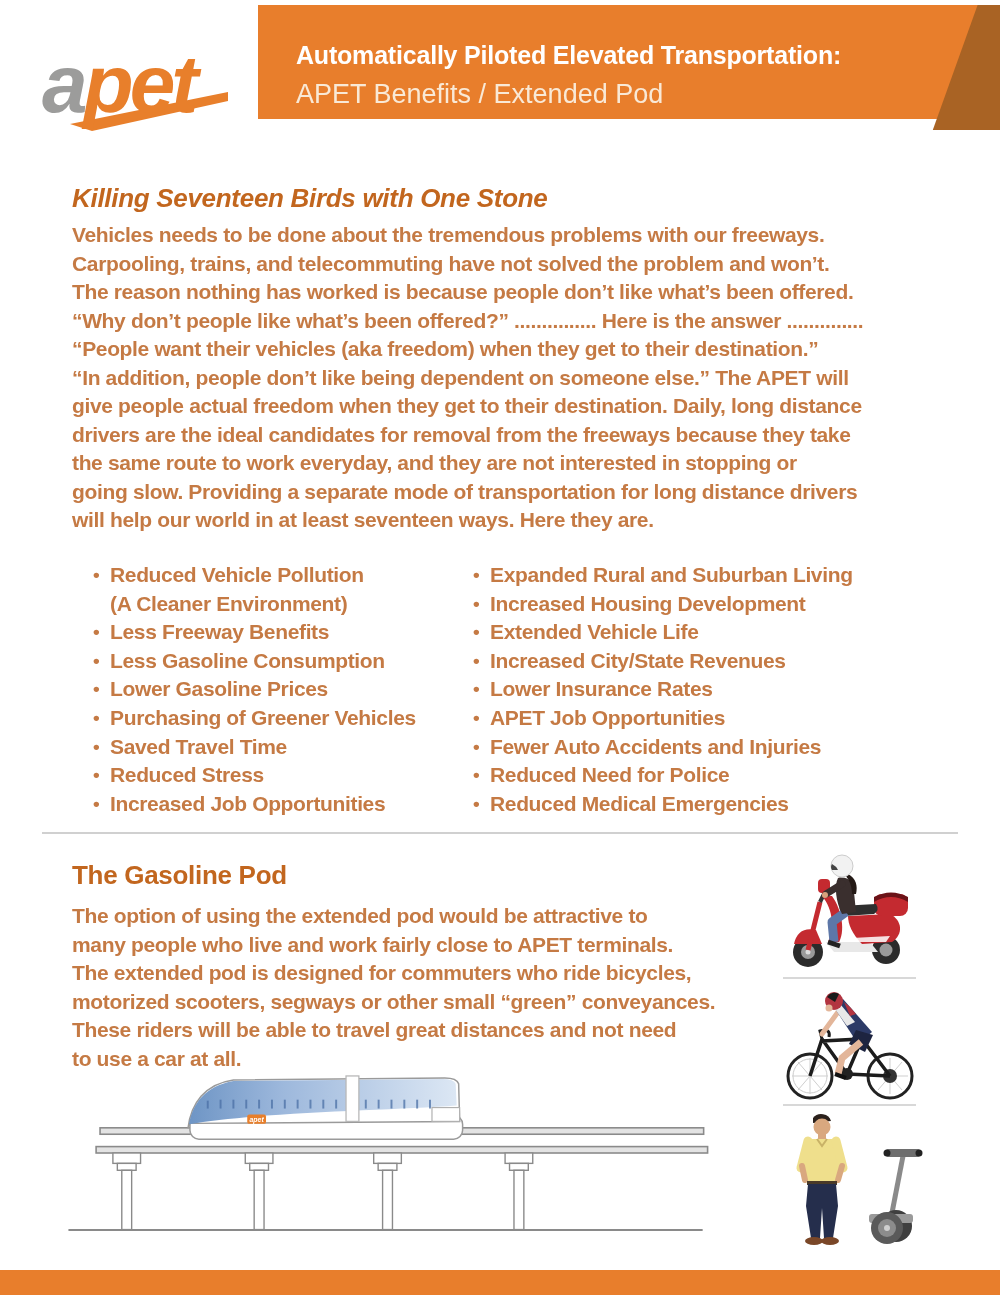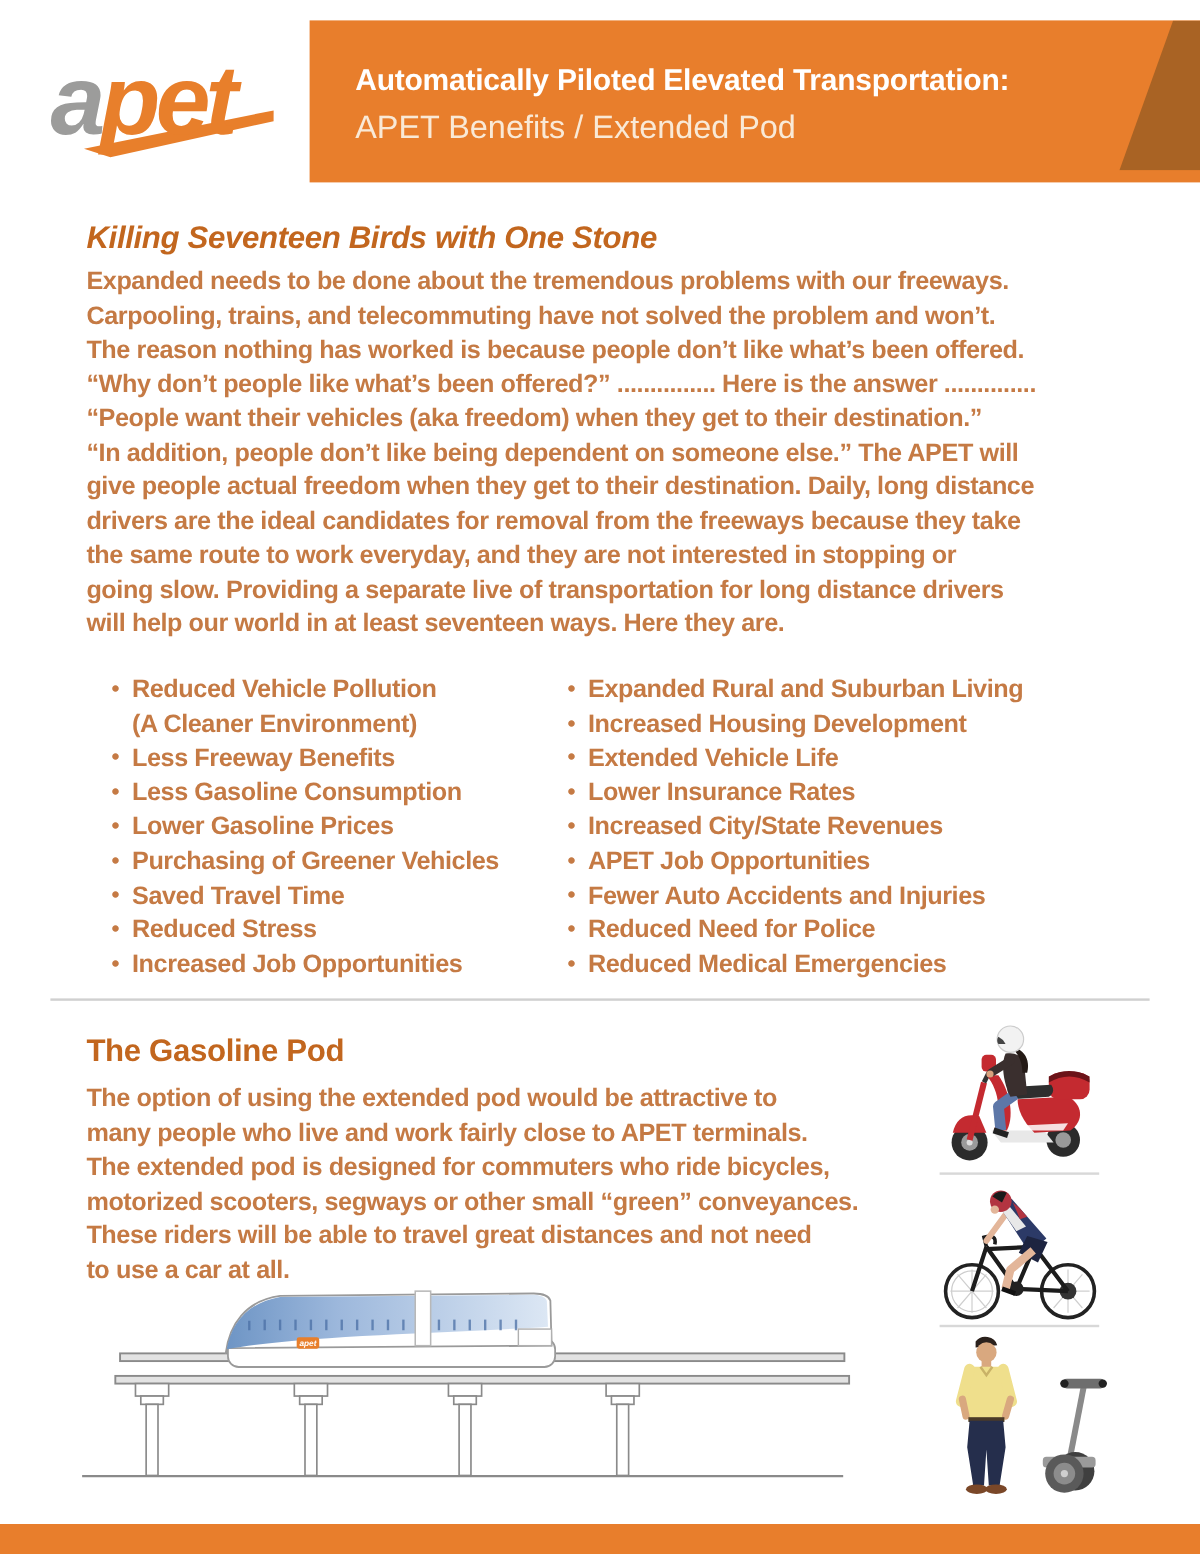--- a/index.html
+++ b/index.html
@@ -2,21 +2,21 @@
 <html style="--banner_orange: #E87E2C; --banner_dark: #A96324; --heading_orange: #C2661E; --body_orange: #C57A44; --logo_gray: #9C9C9B; --logo_orange: #E87F2B; --divider_gray: #D0D0D0; --pod_blue_dark: #6E95C5; --pod_blue_light: #DCE7F4;"><head>
 <meta charset="utf-8">
 <style>
   html,body{margin:0;padding:0;}
   body{
     width:1000px;height:1295px;position:relative;overflow:hidden;
     background:#ffffff;
     font-family:"Liberation Sans",sans-serif;
   }
   
-  .banner{position:absolute;left:258px;top:17px;width:742px;height:135px;
+  .banner{position:absolute;left:258px;top:5px;width:742px;height:114px;
     background:var(--banner_orange,#E87E2C);}
   .banner-corner{position:absolute;right:0;top:0;width:70px;height:125px;
     background:var(--banner_dark,#A96324);
     clip-path:polygon(68% 0,100% 0,100% 100%,4% 100%);}
   .banner-title{position:absolute;left:38px;top:36px;font-size:25px;font-weight:bold;
     color:#ffffff;letter-spacing:-0.2px;white-space:nowrap;}
   .banner-subtitle{position:absolute;left:38px;top:74px;font-size:27px;
     color:#F9E9D6;white-space:nowrap;}
   .logo{position:absolute;left:42px;top:28px;}
   
@@ -61,49 +61,49 @@
   <div class="banner">
     <div class="banner-corner"></div>
     <div class="banner-title">Automatically Piloted Elevated Transportation:</div>
     <div class="banner-subtitle">APET Benefits / Extended Pod</div>
   </div>
 </header>
 
 <section>
   <h1 class="sec-heading benefits-heading">Killing Seventeen Birds with One Stone</h1>
   <div class="para benefits-para">
-      <div class="line">Expanded needs to be done about the tremendous problems with our freeways.</div>
+      <div class="line">Vehicles needs to be done about the tremendous problems with our freeways.</div>
       <div class="line">Carpooling, trains, and telecommuting have not solved the problem and won’t.</div>
       <div class="line">The reason nothing has worked is because people don’t like what’s been offered.</div>
       <div class="line">“Why don’t people like what’s been offered?” ............... Here is the answer ..............</div>
       <div class="line">“People want their vehicles (aka freedom) when they get to their destination.”</div>
       <div class="line">“In addition, people don’t like being dependent on someone else.” The APET will</div>
       <div class="line">give people actual freedom when they get to their destination. Daily, long distance</div>
       <div class="line">drivers are the ideal candidates for removal from the freeways because they take</div>
       <div class="line">the same route to work everyday, and they are not interested in stopping or</div>
-      <div class="line">going slow. Providing a separate live of transportation for long distance drivers</div>
+      <div class="line">going slow. Providing a separate mode of transportation for long distance drivers</div>
       <div class="line">will help our world in at least seventeen ways. Here they are.</div>
     </div>
   <ul class="blist left">
       <li>Reduced Vehicle Pollution
 (A Cleaner Environment)</li>
       <li>Less Freeway Benefits</li>
       <li>Less Gasoline Consumption</li>
       <li>Lower Gasoline Prices</li>
       <li>Purchasing of Greener Vehicles</li>
       <li>Saved Travel Time</li>
       <li>Reduced Stress</li>
       <li>Increased Job Opportunities</li>
     </ul>
   <ul class="blist right">
       <li>Expanded Rural and Suburban Living</li>
       <li>Increased Housing Development</li>
       <li>Extended Vehicle Life</li>
+      <li>Increased City/State Revenues</li>
       <li>Lower Insurance Rates</li>
-      <li>Increased City/State Revenues</li>
       <li>APET Job Opportunities</li>
       <li>Fewer Auto Accidents and Injuries</li>
       <li>Reduced Need for Police</li>
       <li>Reduced Medical Emergencies</li>
     </ul>
 </section>
 
 <div class="divider"></div>
 
 <section>

